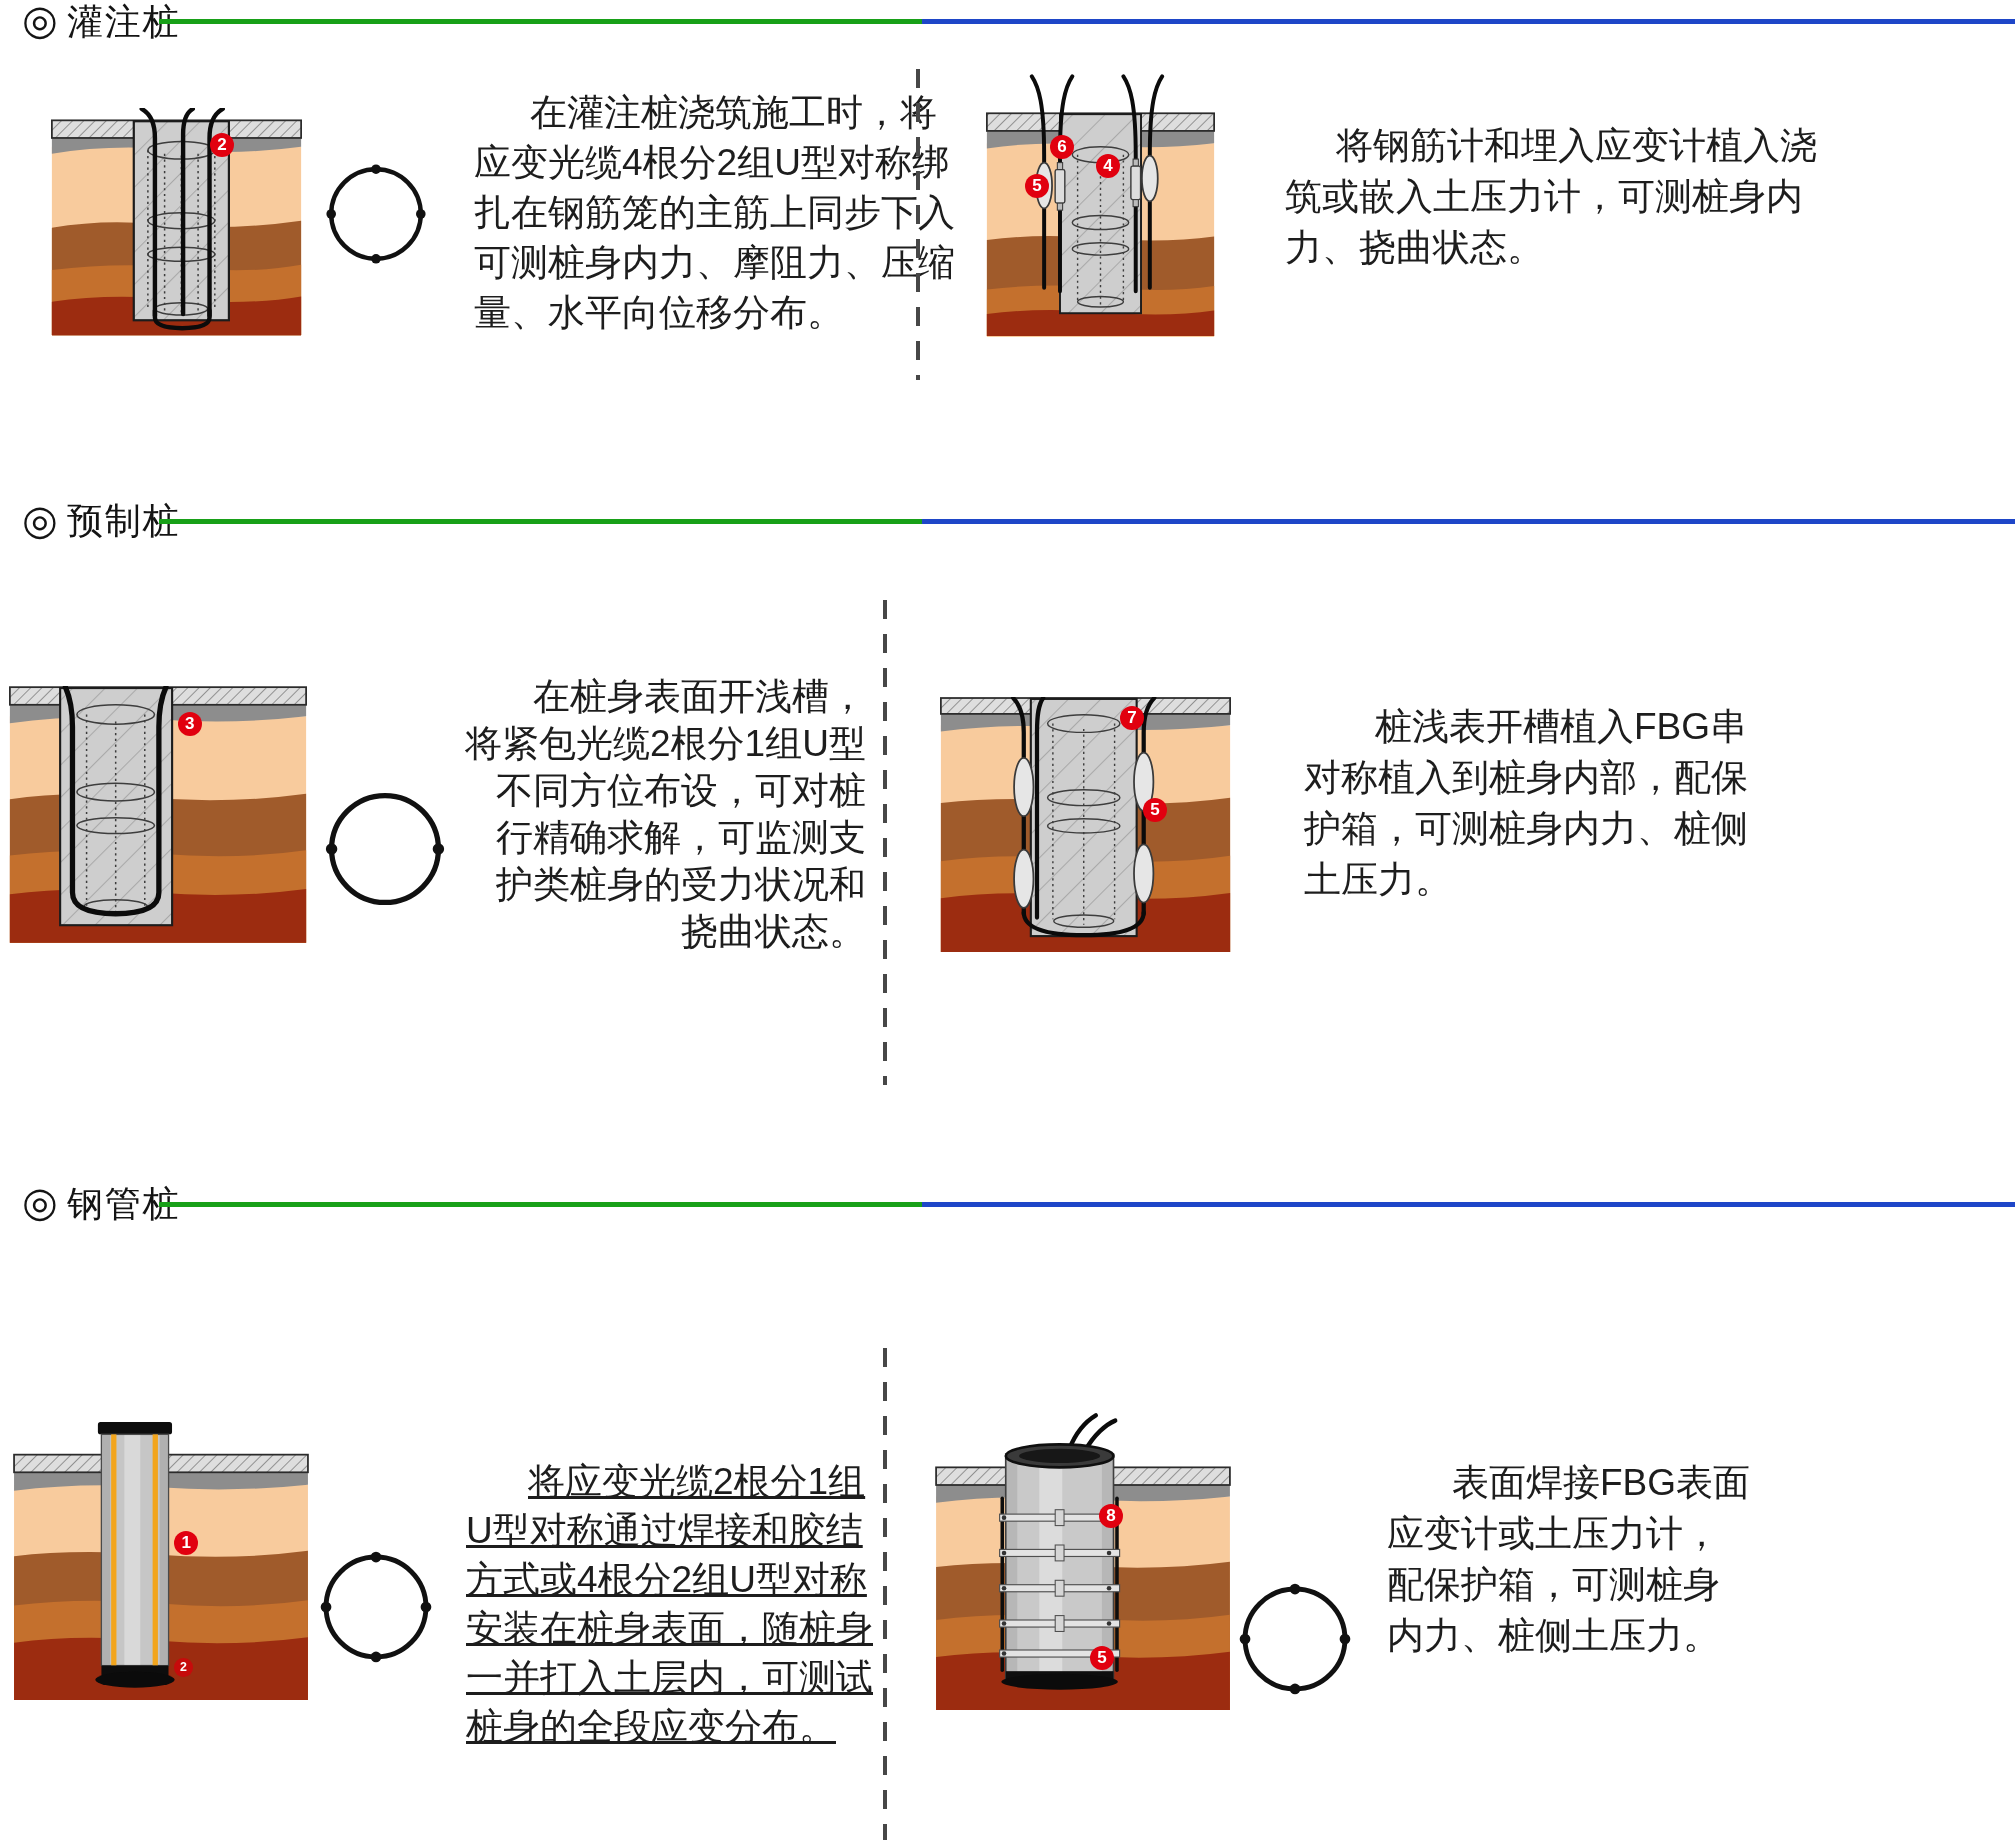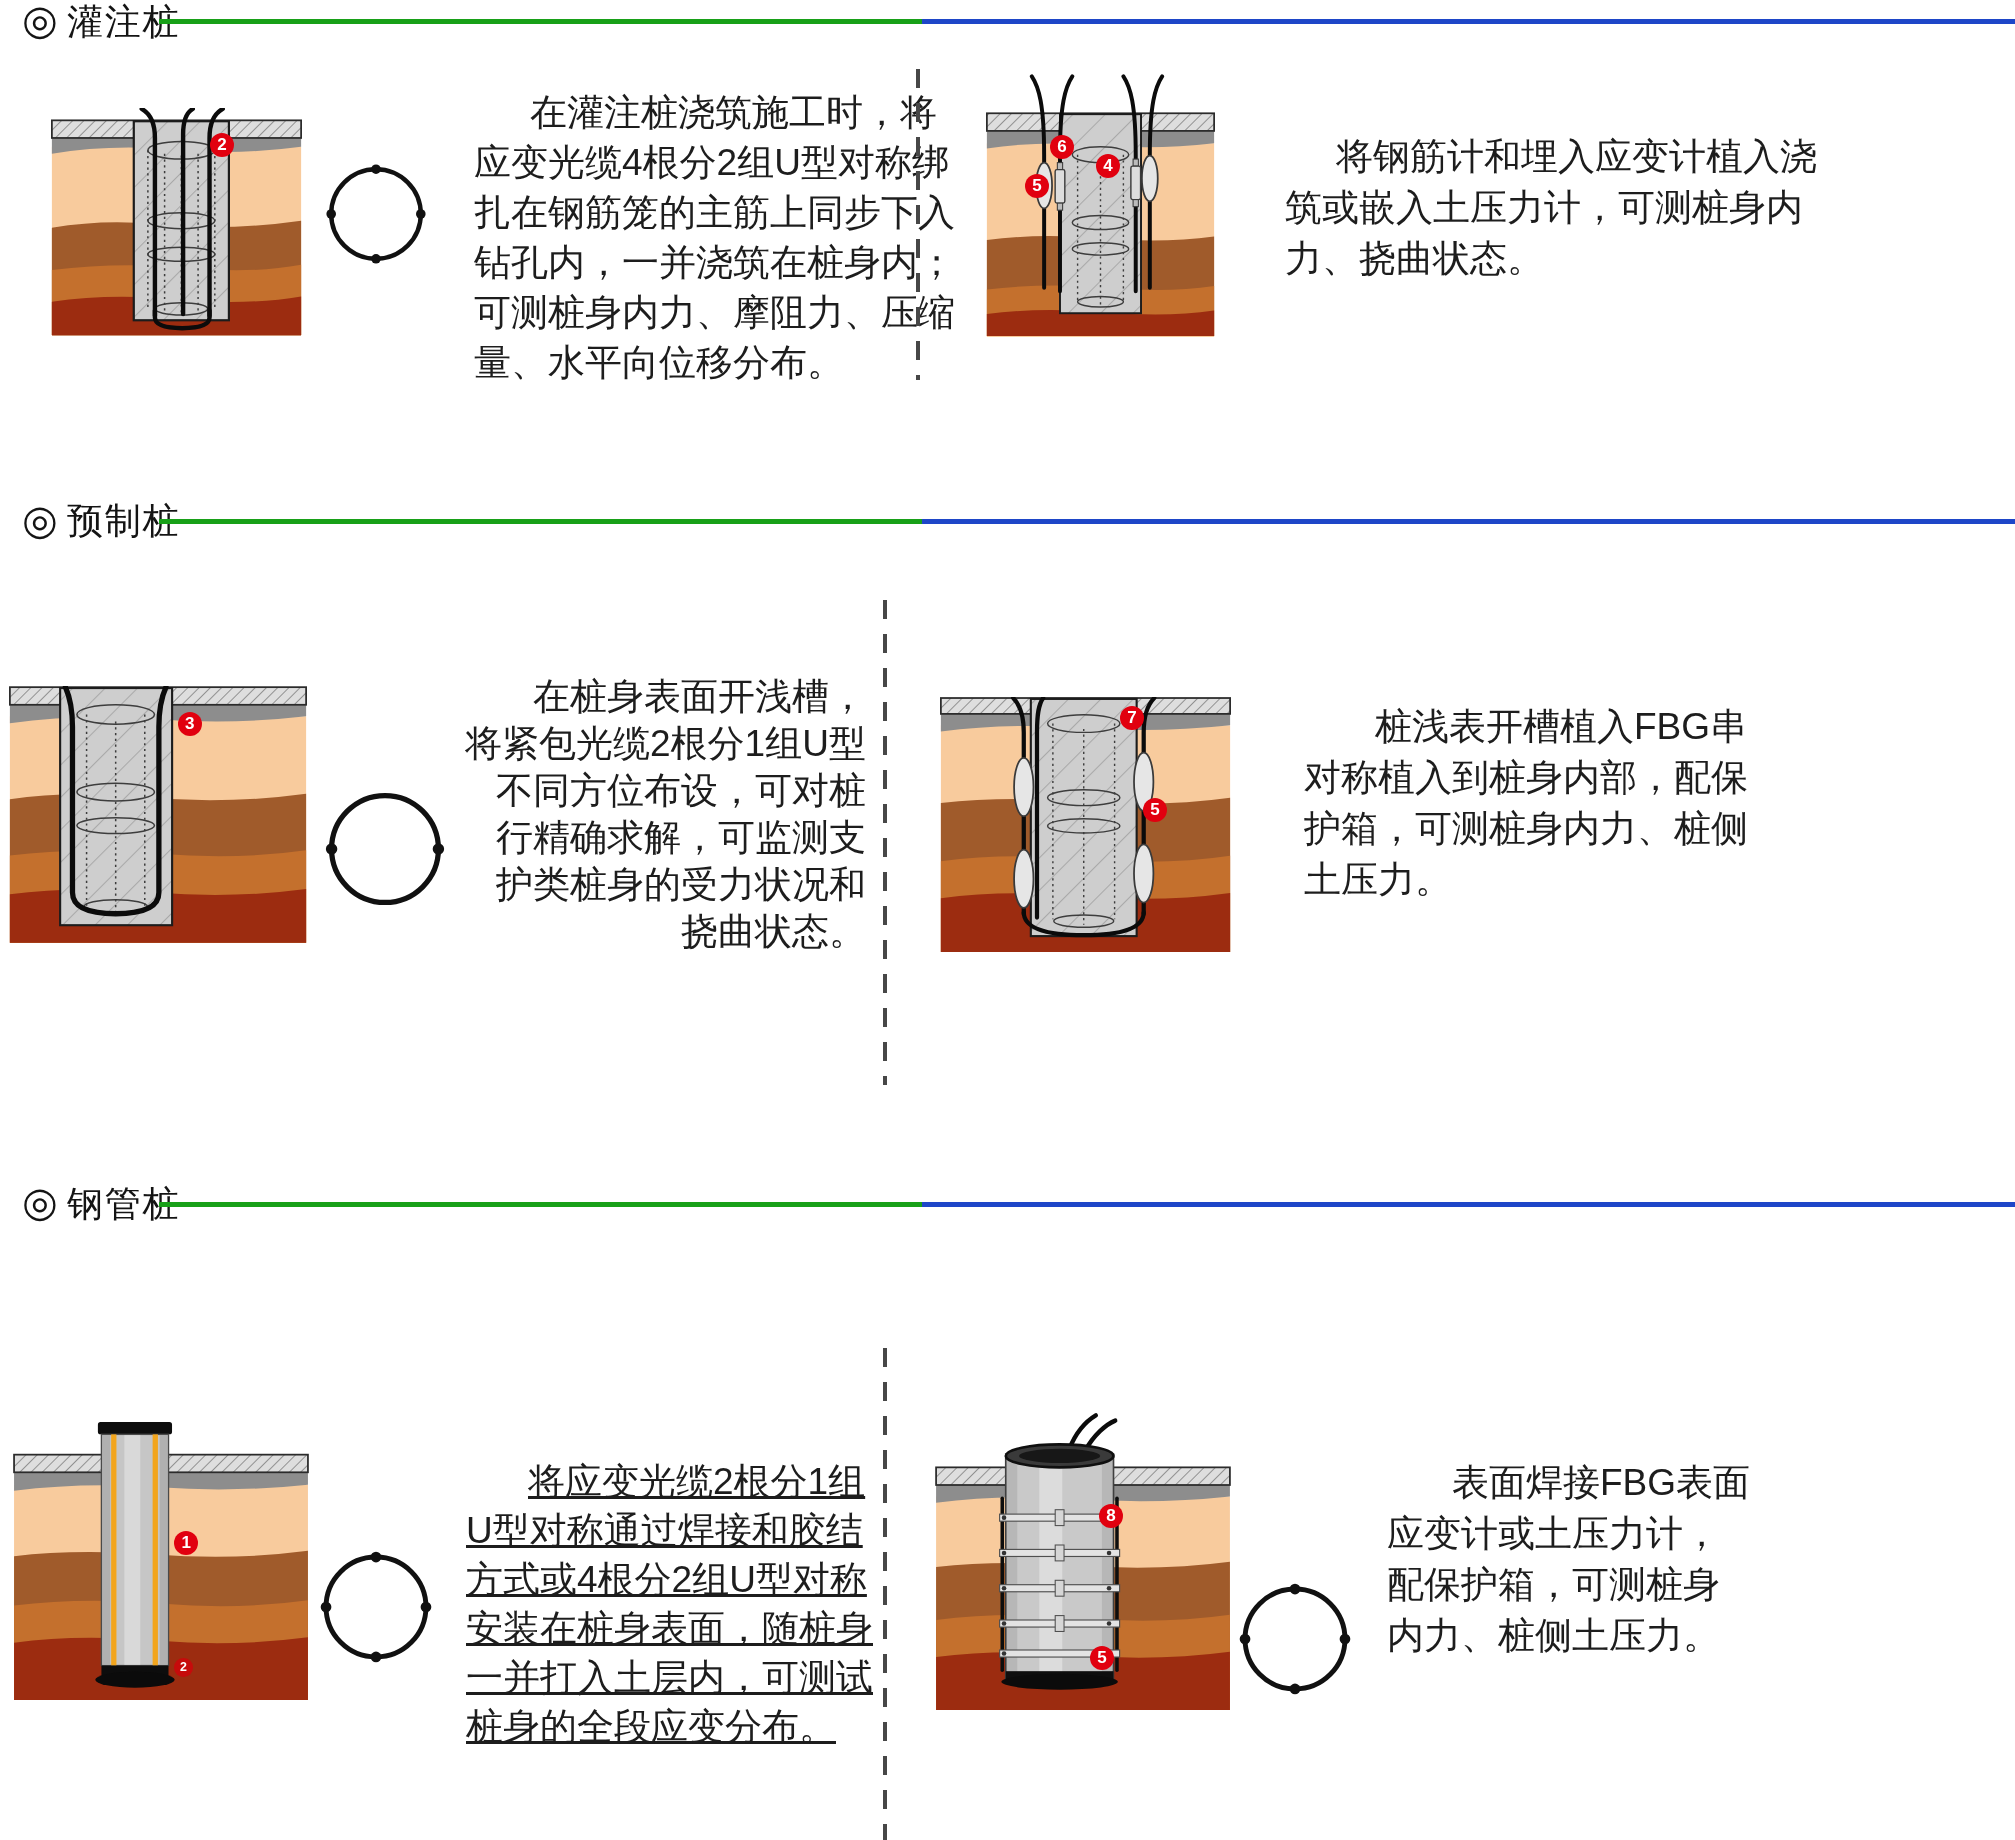--- a/index.html
+++ b/index.html
@@ -103,21 +103,20 @@
         <circle cx="56" cy="0" r="6" fill="#111"></circle>
         <circle cx="0" cy="56" r="6" fill="#111"></circle>
         <circle cx="-56" cy="0" r="6" fill="#111"></circle>
       </svg>
     </div>
 
     <div class="txtblock lh57" style="left:474px;top:88px;--ind:56px">
         <div class="txt-line">在灌注桩浇筑施工时，将</div>
         <div class="txt-line">应变光缆4根分2组U型对称绑</div>
         <div class="txt-line">扎在钢筋笼的主筋上同步下入</div>
-        <div class="txt-line">钻孔内，一并浇筑在桩身内；</div>
         <div class="txt-line">可测桩身内力、摩阻力、压缩</div>
         <div class="txt-line">量、水平向位移分布。</div>
       </div>
 
     <div class="divider" style="left:916px;top:69px;height:311px"></div>
 
     <div class="diagram" style="left:986px;top:71px">
       <svg width="229" height="266" viewBox="0 0 260 302">
         <rect x="1" y="82" width="258" height="220" fill="#f8cb9d"></rect>
         <path d="M1,192 Q60,184 130,190 Q200,196 259,188 L259,301 L1,301 Z" fill="#a05b2b"></path>
@@ -152,21 +151,21 @@
           <rect x="164.5" y="108" width="11" height="38" rx="2" fill="#ddd" stroke="#3a3a3a" stroke-width="1.6"></rect>
           <rect x="167" y="146" width="6" height="8" fill="#bbb" stroke="#3a3a3a" stroke-width="1.2"></rect>
           <ellipse cx="186" cy="122" rx="9" ry="26" fill="#e6e6e6" stroke="#3a3a3a" stroke-width="2"></ellipse>
         </g>
       </svg>
       <div class="badge" style="left:64px;top:64px">6</div>
       <div class="badge" style="left:110px;top:83px">4</div>
       <div class="badge" style="left:39px;top:103px">5</div>
     </div>
 
-    <div class="txtblock lh58" style="left:1285px;top:131px;--ind:51px">
+    <div class="txtblock lh58" style="left:1285px;top:120px;--ind:51px">
         <div class="txt-line">将钢筋计和埋入应变计植入浇</div>
         <div class="txt-line">筑或嵌入土压力计，可测桩身内</div>
         <div class="txt-line">力、挠曲状态。</div>
       </div>
   </div>
 
   <div class="sec">
     <span class="hdr-bullet" style="left:22px;top:498px">◎</span>
     <span class="hdr-title" style="left:67px;top:499px">预制桩</span>
     <div class="rule green" style="left:159px;top:519px;width:763px"></div>

